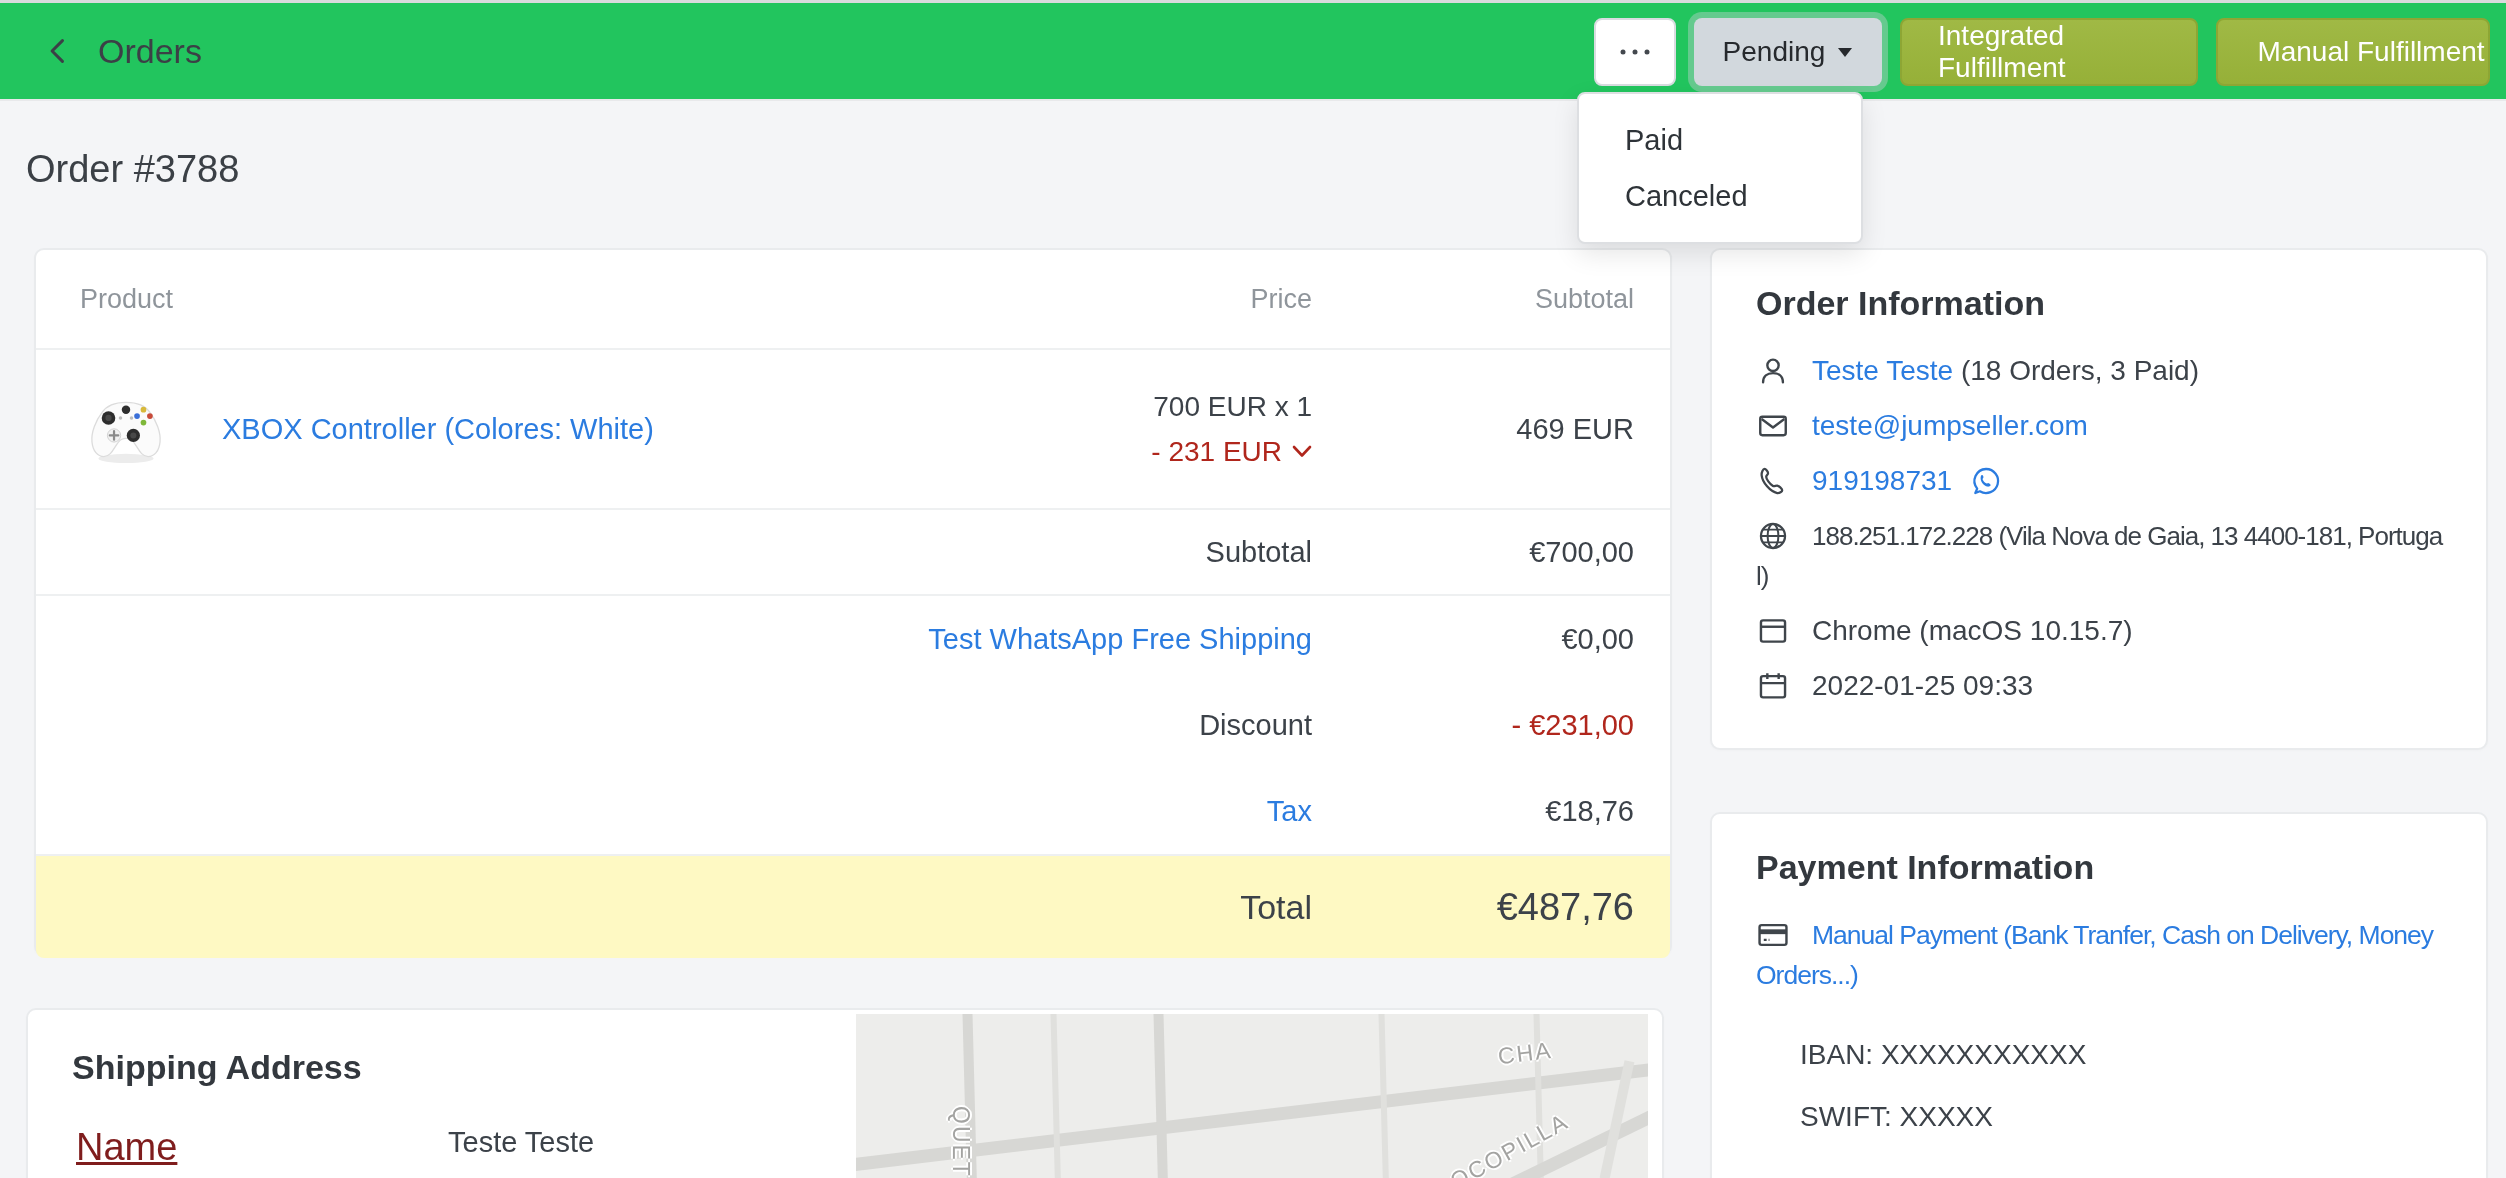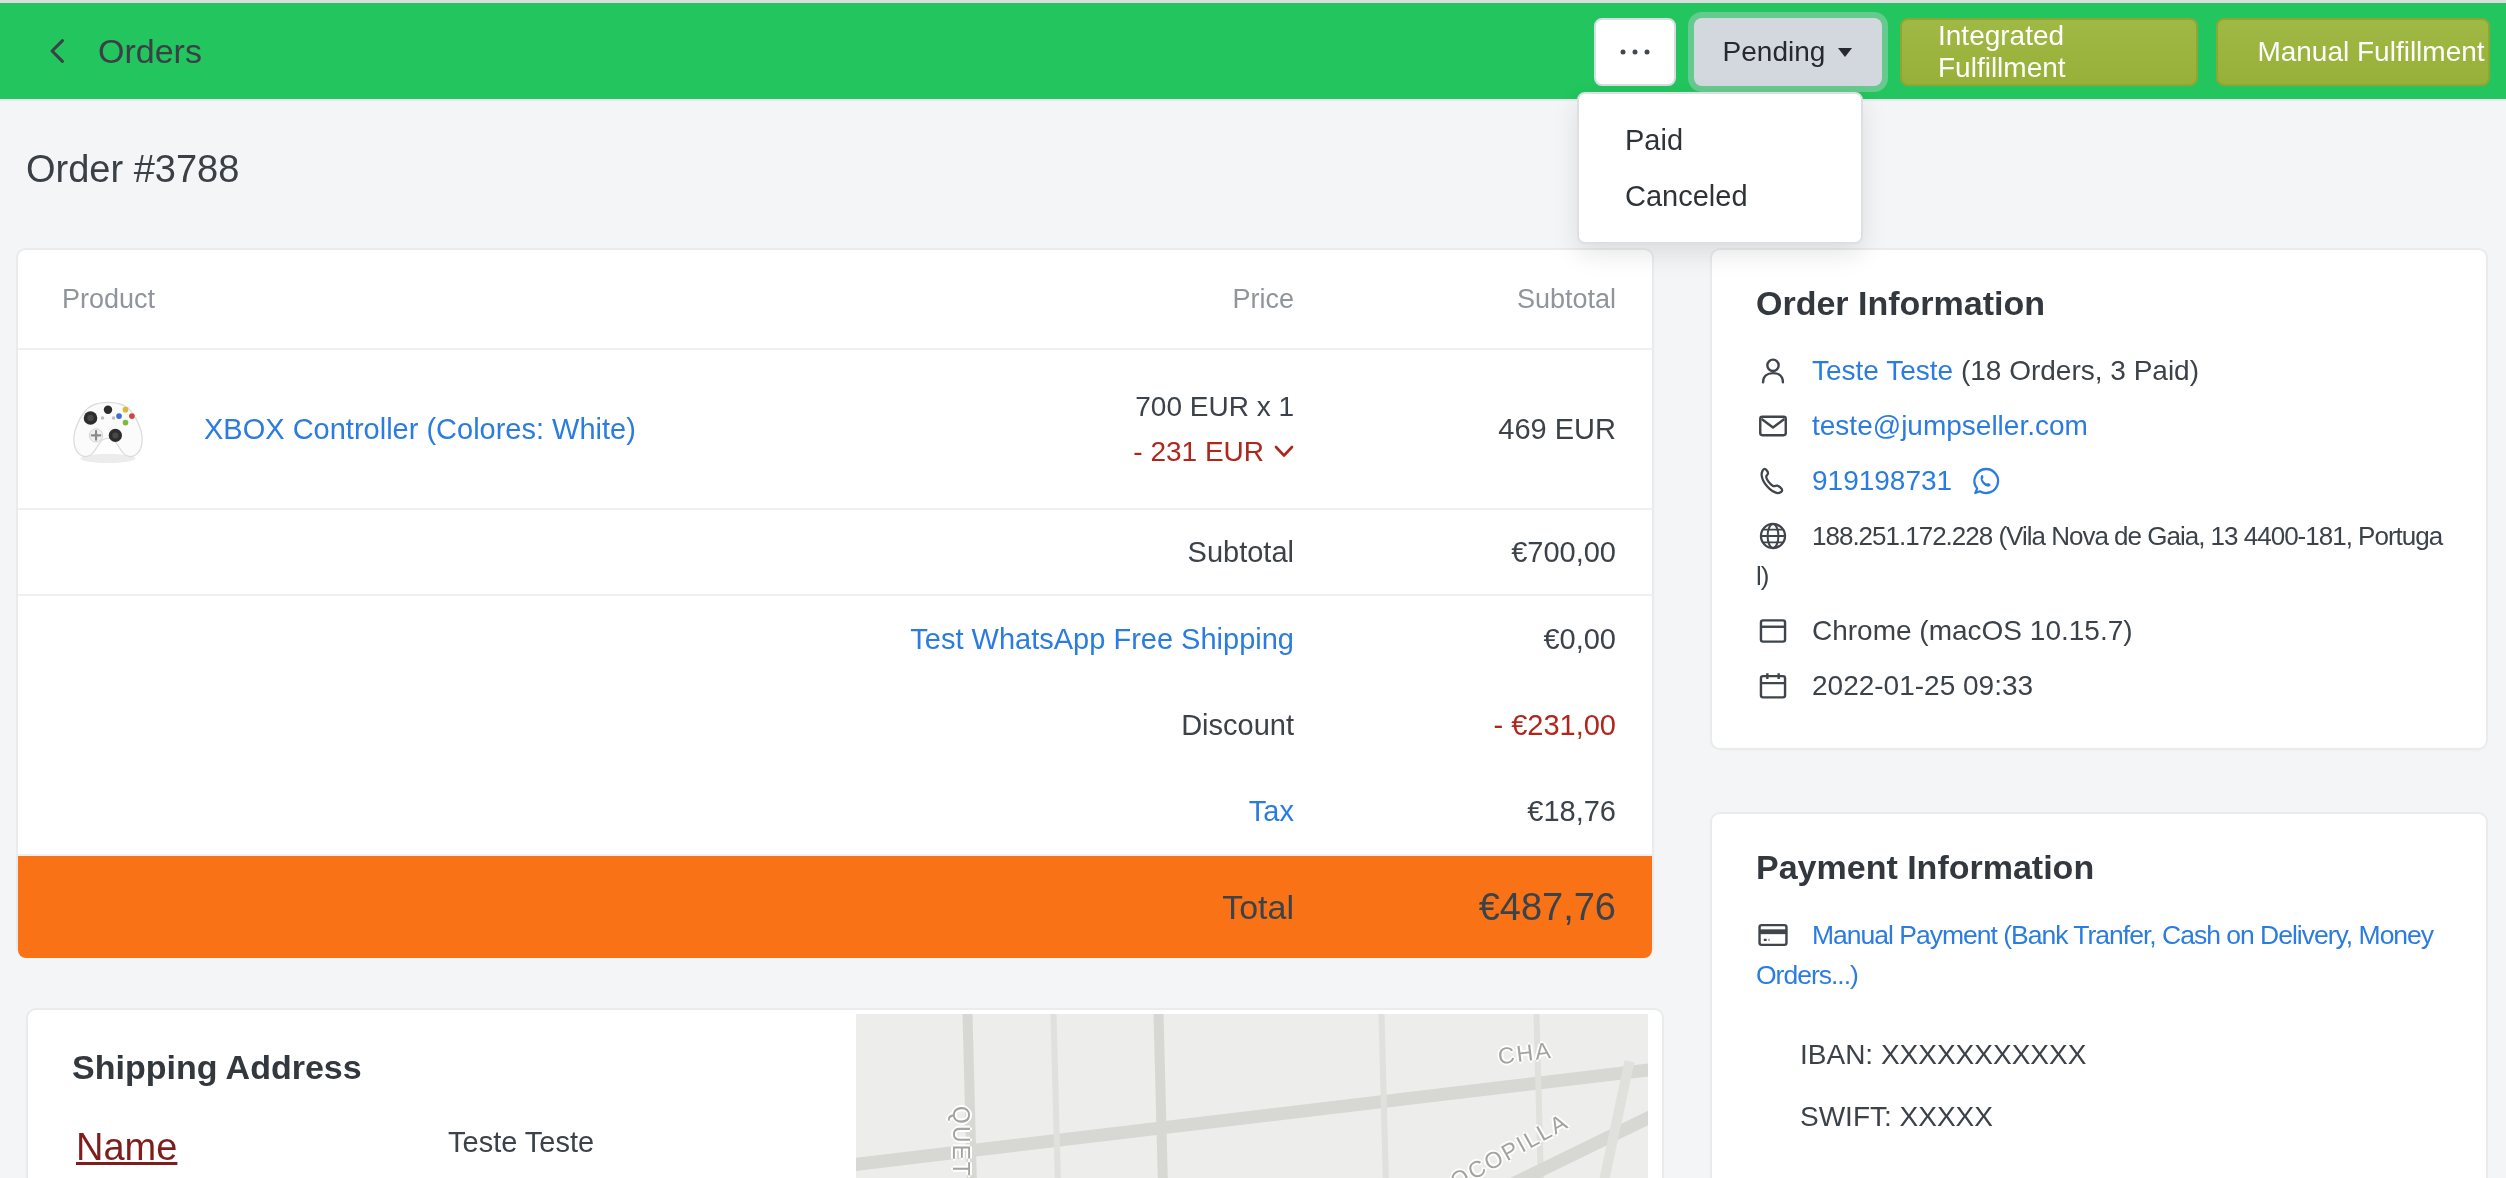--- a/index.html
+++ b/index.html
@@ -15,27 +15,27 @@
   .btn-green{background:linear-gradient(#a0b945,#96b038);color:#fff;border:2px solid #8da634;padding-left:36px;}
   .btn-if{width:298px;}
   .btn-mf{width:274px;}
   
   .dropdown{position:absolute;left:1577px;top:92px;width:286px;background:#fff;border:2px solid #dddfe2;border-radius:8px;box-shadow:0 10px 26px rgba(0,0,0,.1);padding:18px 0;z-index:3;box-sizing:border-box;}
   .dropdown .item{height:56px;display:flex;align-items:center;padding-left:46px;font-size:29px;color:#2e3338;cursor:pointer;}
   
   .order-title{position:absolute;left:26px;top:148px;font-size:38px;color:#3b4046;}
   
   .card{position:absolute;background:#fff;border:2px solid #e9ebed;border-radius:10px;box-sizing:border-box;box-shadow:0 1px 3px rgba(0,0,0,.02);}
-  .card-items{left:16px;top:248px;width:1638px;height:708px;}
+  .card-items{left:34px;top:248px;width:1638px;height:708px;}
   .trow{display:grid;grid-template-columns:1fr 400px 322px;padding:0 36px 0 44px;align-items:center;}
   .t-head{height:98px;color:#8f959b;font-size:27px;border-bottom:2px solid #eef0f1;}
   .t-prod{height:158px;border-bottom:2px solid #eef0f1;}
   .t-sub{height:84px;border-bottom:2px solid #eef0f1;}
   .t-mid{height:86px;}
-  .t-total{height:102px;background:#f97316;border-top:2px solid #eef0f1;border-radius:0 0 8px 8px;}
+  .t-total{height:102px;background:#fef9c3;border-top:2px solid #eef0f1;border-radius:0 0 8px 8px;}
   .cR{text-align:right;}
   .link{color:#2b7ce0;cursor:pointer;}
   .red{color:#b0261c;}
   .prodcell{display:flex;align-items:center;gap:50px;font-size:29px;}
   .prodimg{width:92px;height:92px;flex:0 0 92px;}
   .pricecell{font-size:28px;line-height:45px;}
   .pricecell .l2{display:flex;justify-content:flex-end;align-items:center;gap:10px;}
   .valcell{font-size:29px;}
   .sumlabel{font-size:29px;}
   .totlabel{font-size:34px;}

